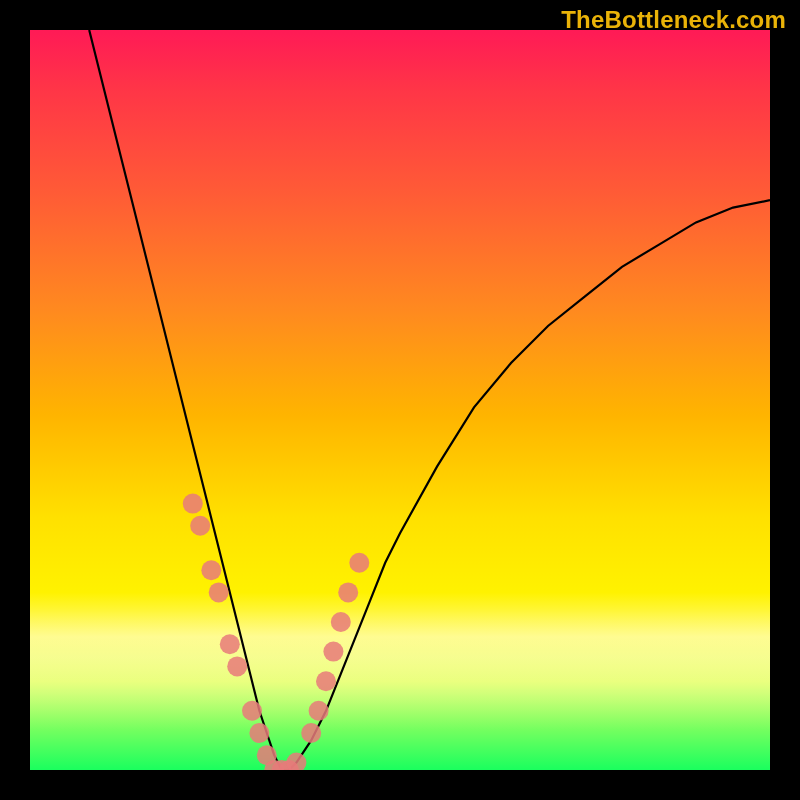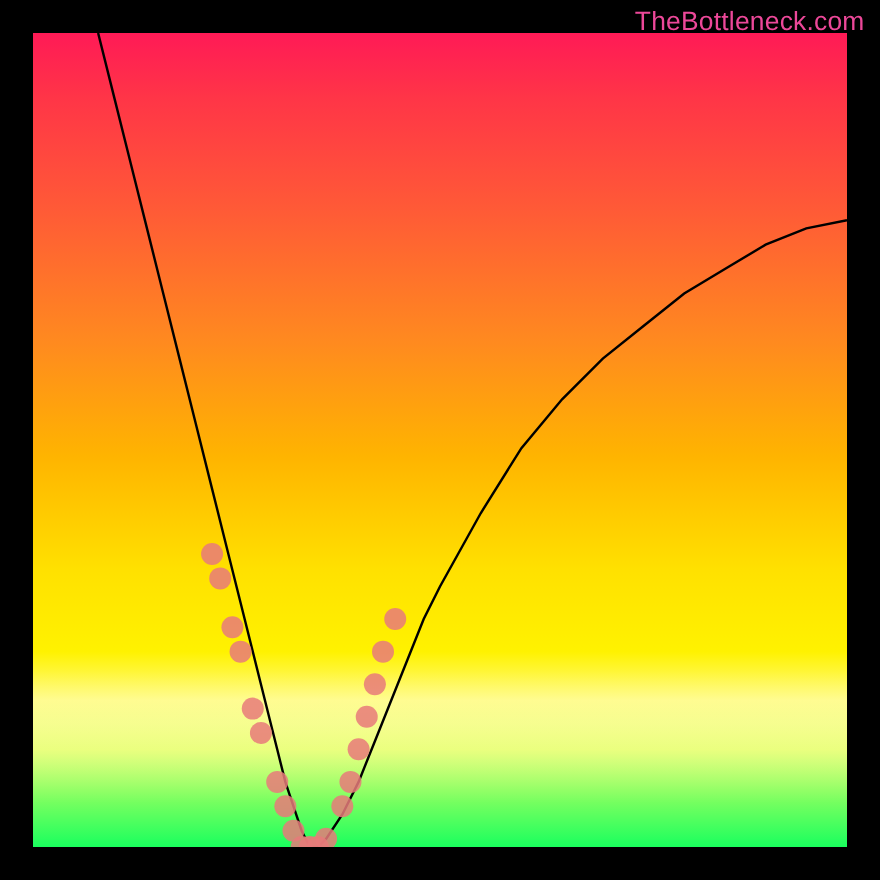--- a/index.html
+++ b/index.html
@@ -14,23 +14,23 @@
   .frame {
     position: relative;
     width: 800px;
     height: 800px;
     background: #000;
   }
   .watermark {
     position: absolute;
     top: 6px;
     right: 14px;
-    color: #ec4899;
+    color: #eab308;
     font-size: 24px;
-    font-weight: 400;
+    font-weight: 700;
     letter-spacing: 0.2px;
     z-index: 10;
   }
   .plot-outer {
     position: absolute;
     left: 30px;
     top: 30px;
     width: 740px;
     height: 740px;
   }

